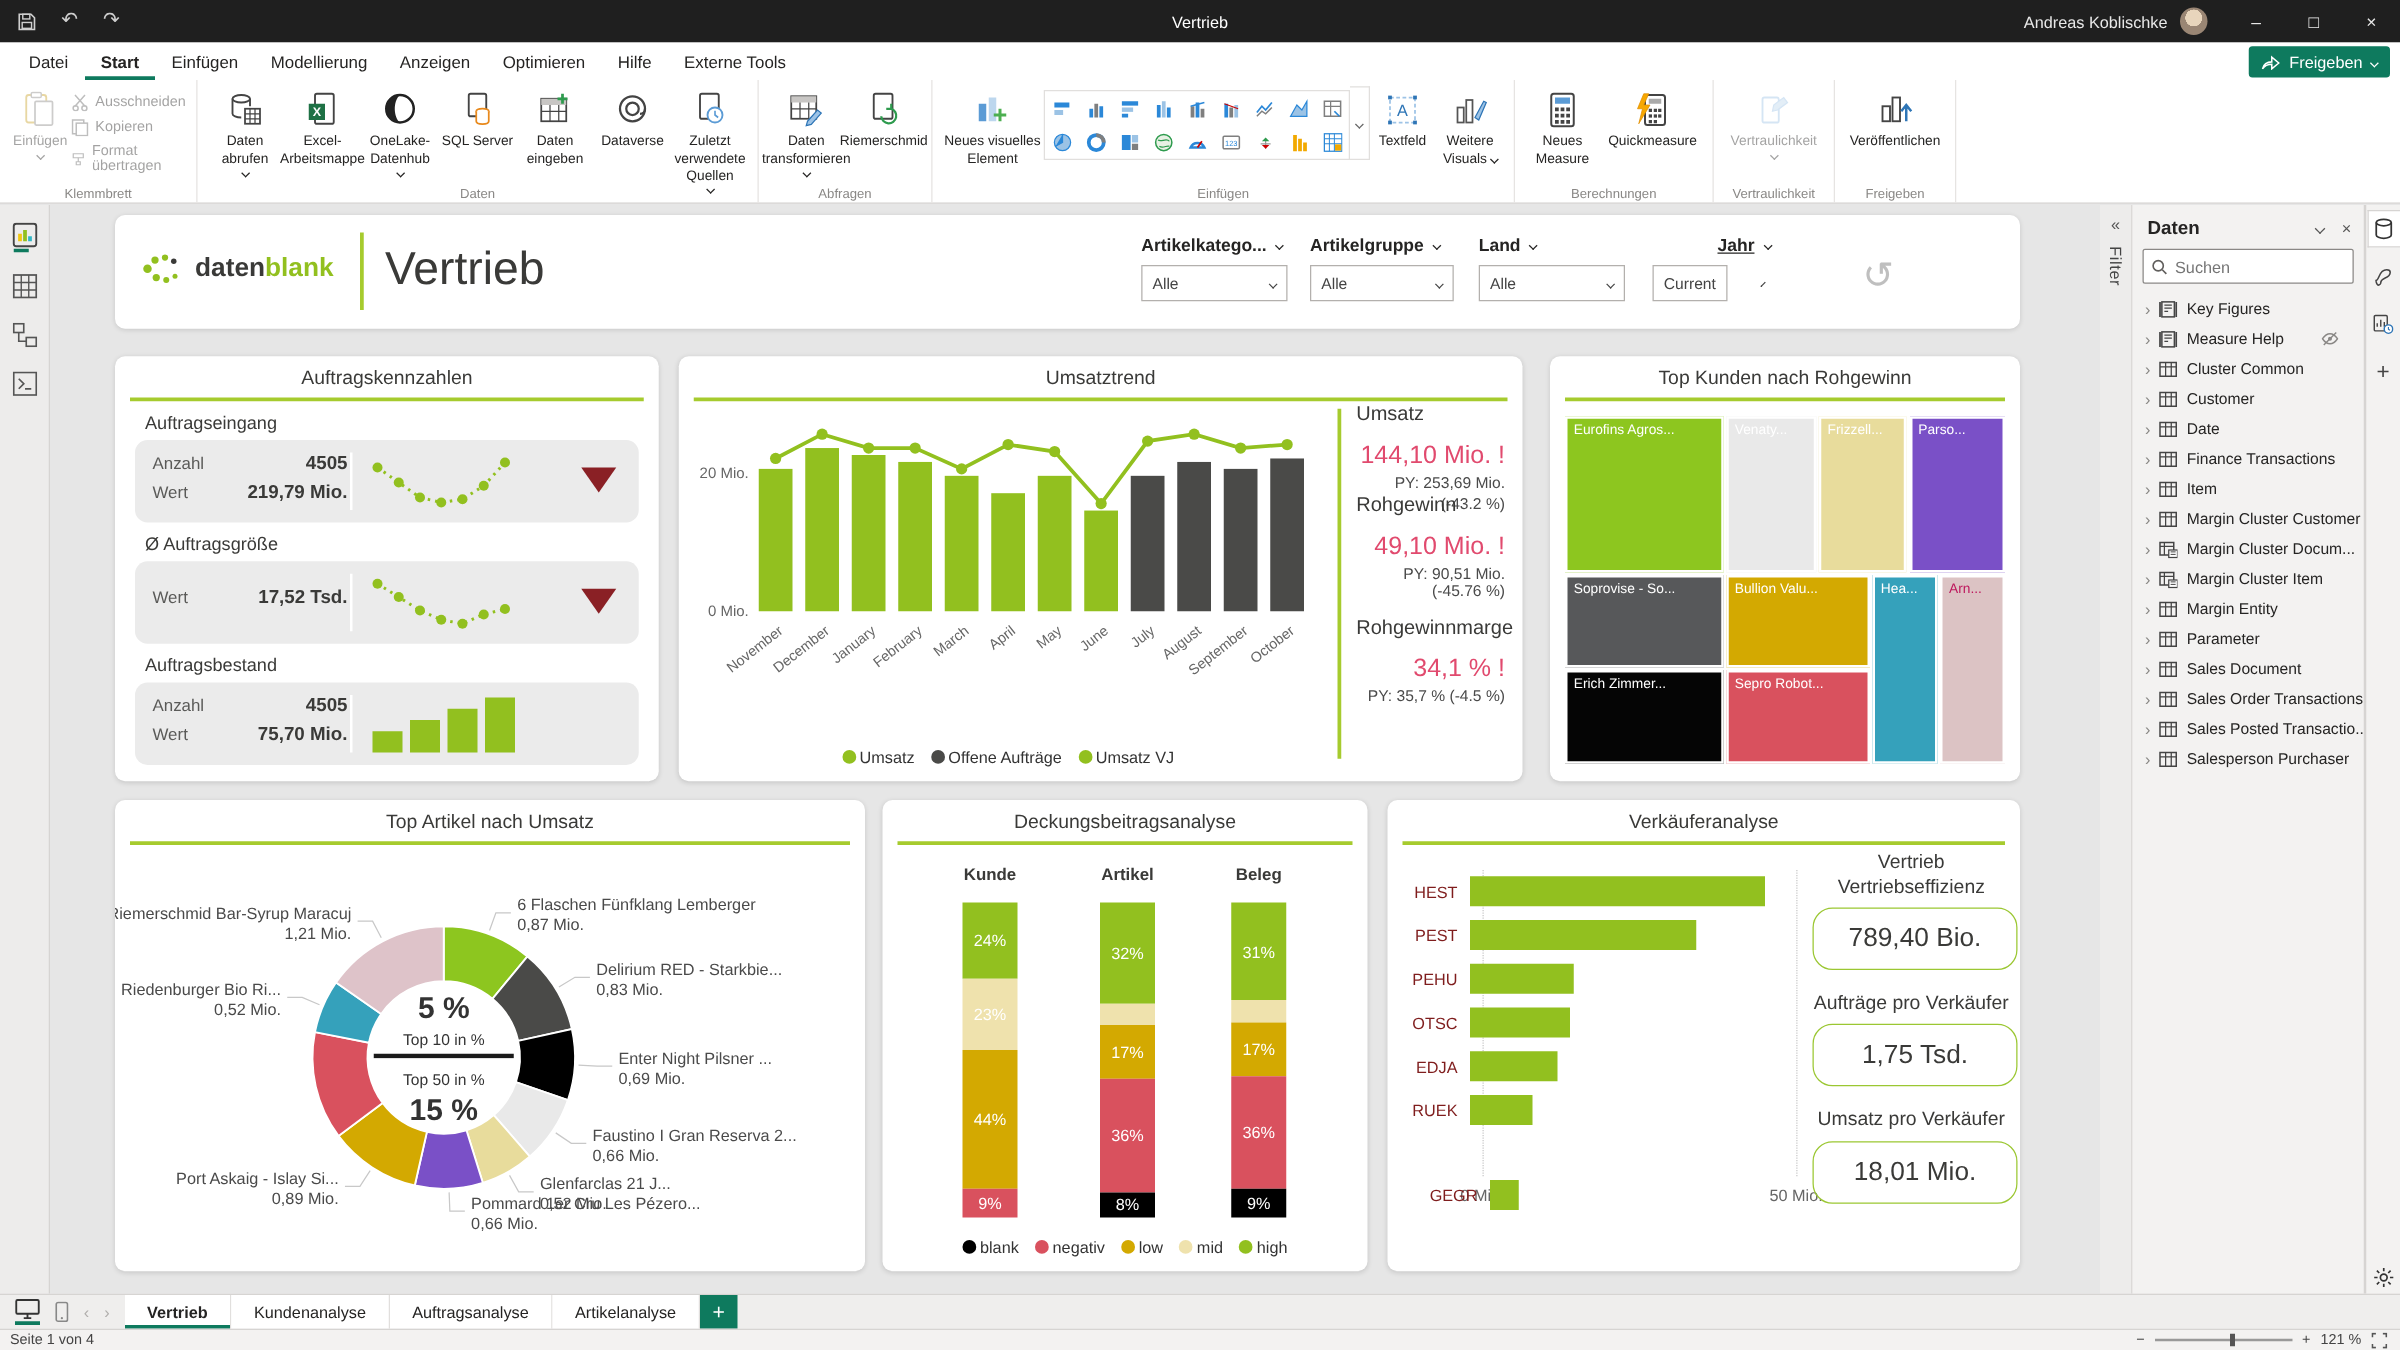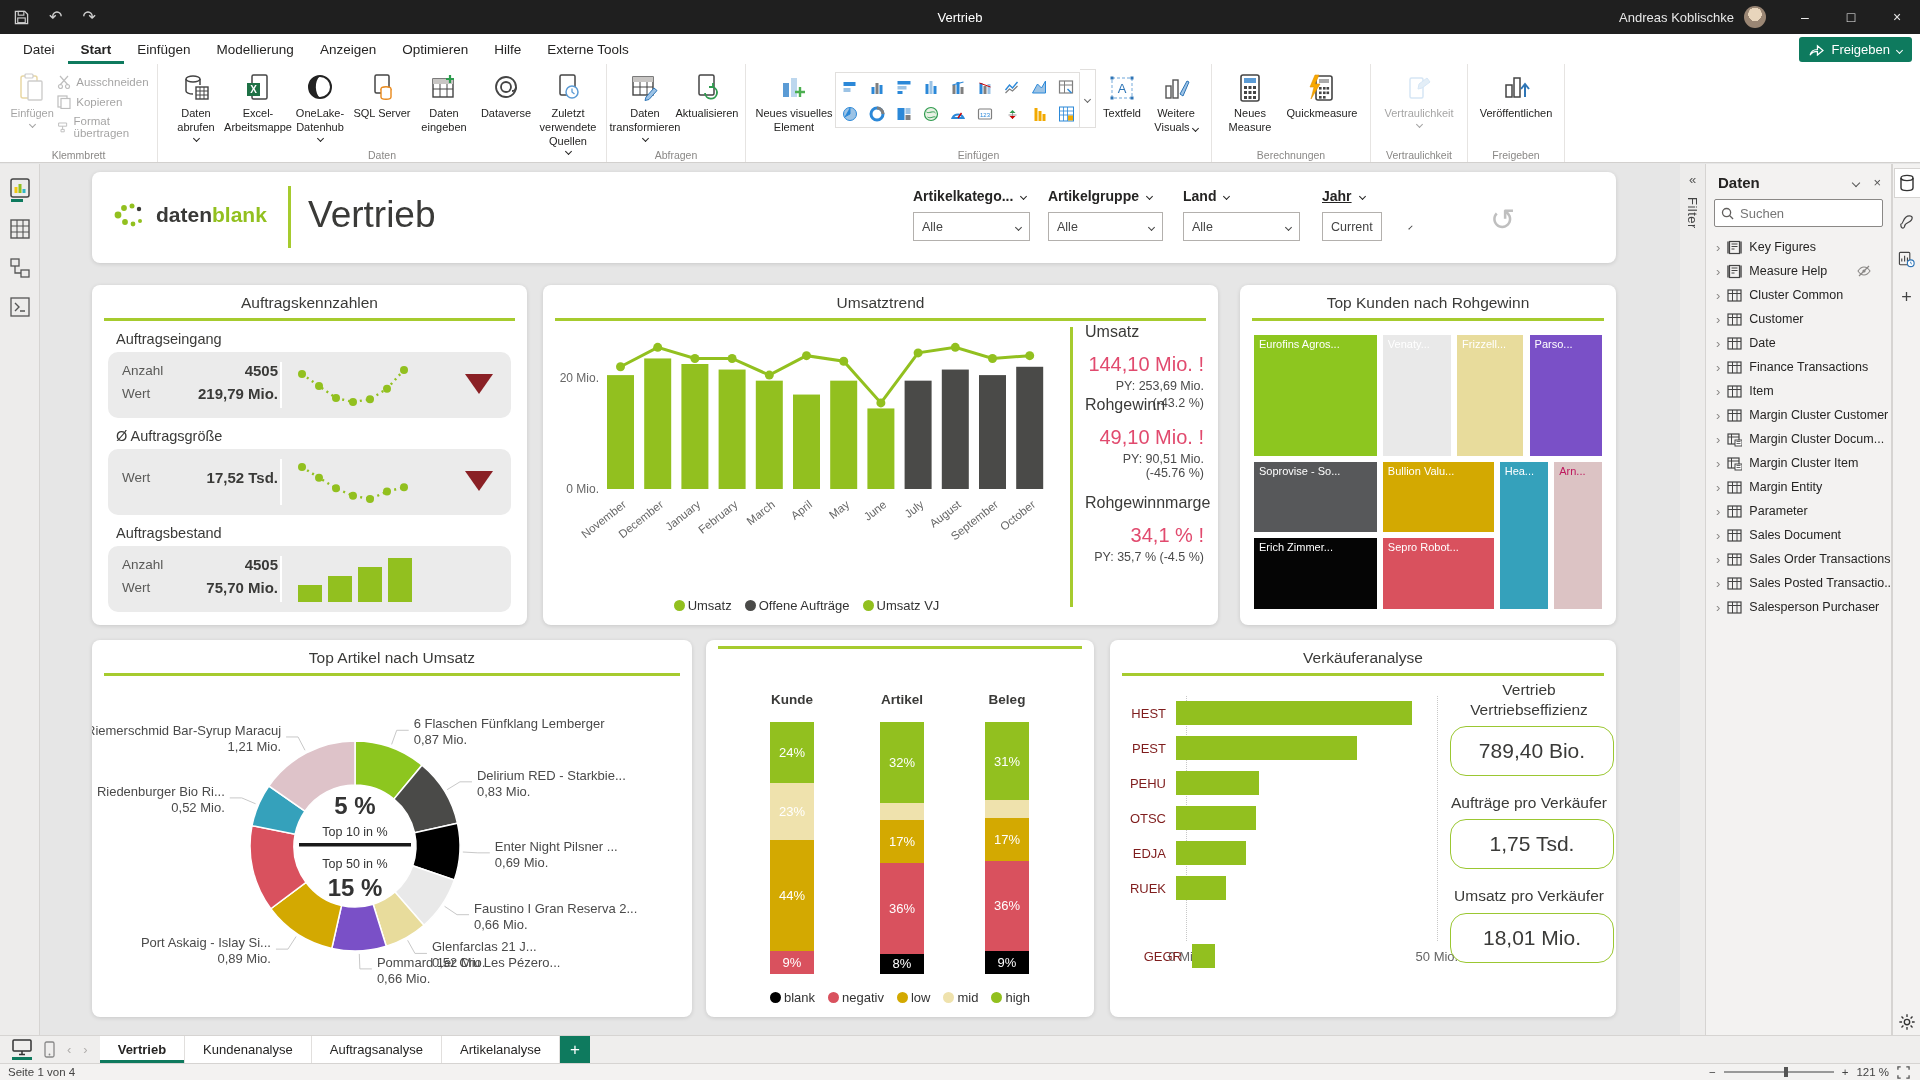--- a/index.html
+++ b/index.html
@@ -302,21 +302,21 @@
             <span class="chev small"></span>
           </div>
           <div class="rib-btn">
             <div class="icon">
               <svg width="28" height="30" viewBox="0 0 28 30">
                 <rect x="6" y="2" width="15" height="20" rx="1.5" fill="none" stroke="#444" stroke-width="1.5"></rect>
                 <path d="M20 14a6 6 0 1 1-8 6" fill="none" stroke="#2E9B4E" stroke-width="1.8"></path>
                 <path d="M20 10v4h-4" fill="none" stroke="#2E9B4E" stroke-width="1.8"></path>
               </svg>
             </div>
-            <div>Aktualisieren</div>
+            <div>Riemerschmid</div>
           </div>
         </div>
       <div class="rib-group-label">Abfragen</div>
     </div>
 
     <div class="rib-group">
       <div class="rib-items">
         <div class="rib-btn wide">
           <div class="icon">
               <svg width="30" height="30" viewBox="0 0 30 30">
@@ -626,21 +626,21 @@
               <span class="chev small"></span>
             </div>
             <div class="filter-label" style="left: 1091px; top: 16px;">
               <span>Land</span>
               <span class="chev small"></span>
             </div>
             <div class="filter-box" style="left: 1091px; top: 40px; width: 117px;">
               <span>Alle</span>
               <span class="chev small"></span>
             </div>
-            <div class="filter-label" style="left: 1230px; top: 16px; text-decoration: underline;">
+            <div class="filter-label" style="left: 1282px; top: 16px; text-decoration: underline;">
               <span>Jahr</span>
               <span class="chev small"></span>
             </div>
             <div class="filter-box" style="left: 1230px; top: 40px; width: 60px; gap: 37px;">
               <span>Current</span>
               <span class="chev small"></span>
             </div>
           </div>
         <div style="position:absolute; left:1398px; top:30px; font-size:30px; color:#BFBFBF; transform:scaleX(-1);">↻</div>
       </div>
@@ -852,20 +852,21 @@
               <text x="263" y="130" font-size="24" font-weight="bold" fill="#333" text-anchor="middle">5 %</text>
               <text x="263" y="152" font-size="12.5" fill="#333" text-anchor="middle">Top 10 in %</text>
               <rect x="207" y="159" width="112" height="3.5" fill="#1a1a1a"></rect>
               <text x="263" y="184" font-size="12.5" fill="#333" text-anchor="middle">Top 50 in %</text>
               <text x="263" y="212" font-size="24" font-weight="bold" fill="#333" text-anchor="middle">15 %</text>
             </svg>
           </div>
       </div>
 
       <div class="card" style="left:666px; top:476px; width:388px; height:377px;">
+        <div class="card-title">Deckungsbeitragsanalyse</div>
         <div class="card-rule"></div>
         <div id="stacked" style="position:absolute; left:0; top:52px; right:0; bottom:40px;">
             <div class="st-col-h" style="left: 26px; top: 0px;">Kunde</div>
             <div class="st-col" style="left: 64px; top: 30px; height: 252px;">
               <div class="st-seg" style="height: 22.68px; background: rgb(217, 81, 94);">9%</div>
               <div class="st-seg" style="height: 110.88px; background: rgb(211, 169, 1);">44%</div>
               <div class="st-seg" style="height: 57.96px; background: rgb(239, 226, 173);">23%</div>
               <div class="st-seg" style="height: 60.48px; background: rgb(146, 192, 31);">24%</div>
             </div>
             <div class="st-col-h" style="left: 136px; top: 0px;">Artikel</div>

